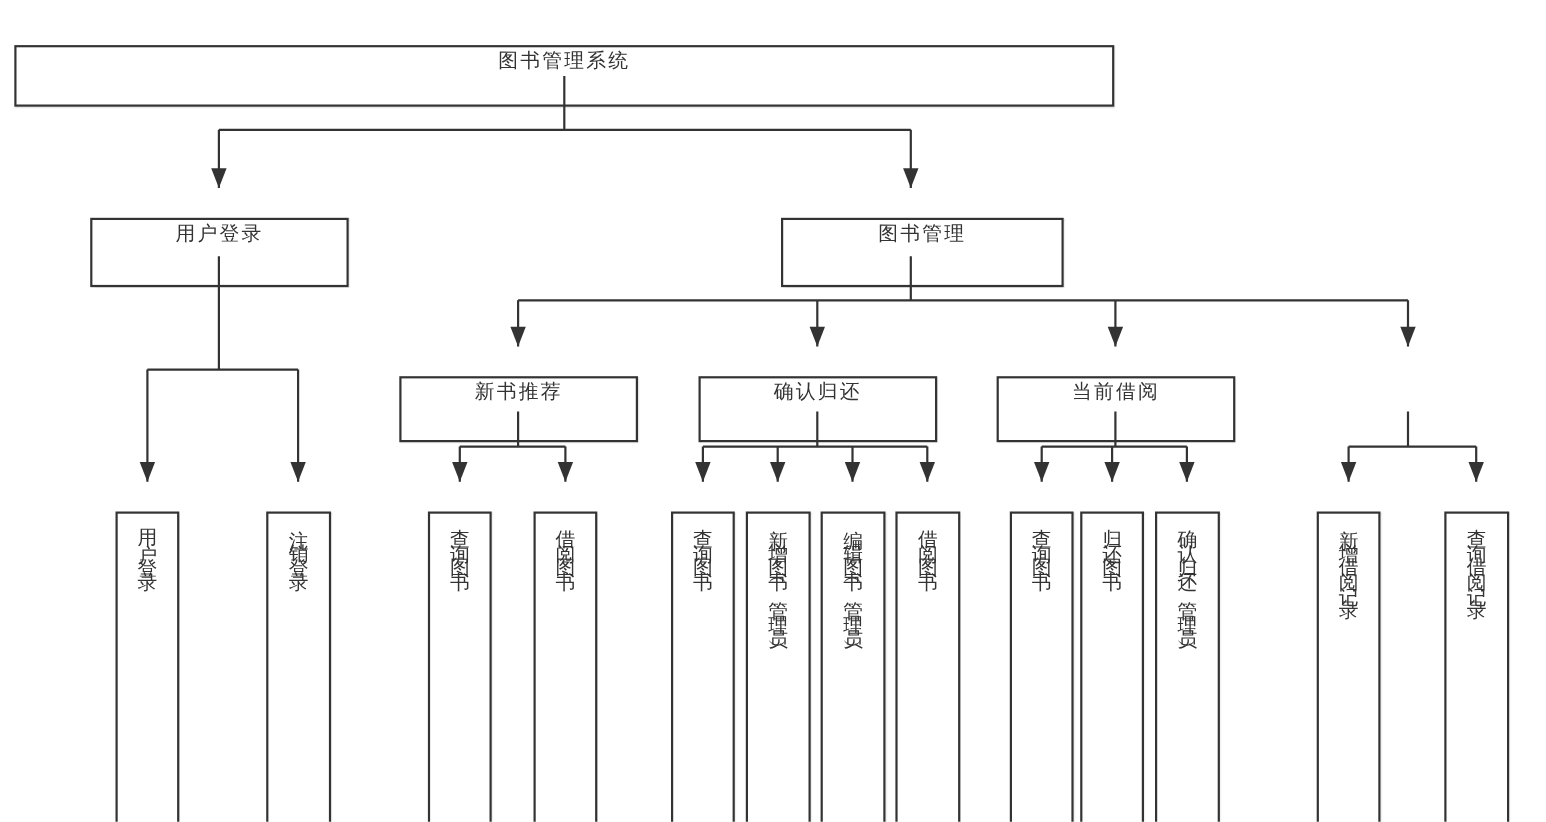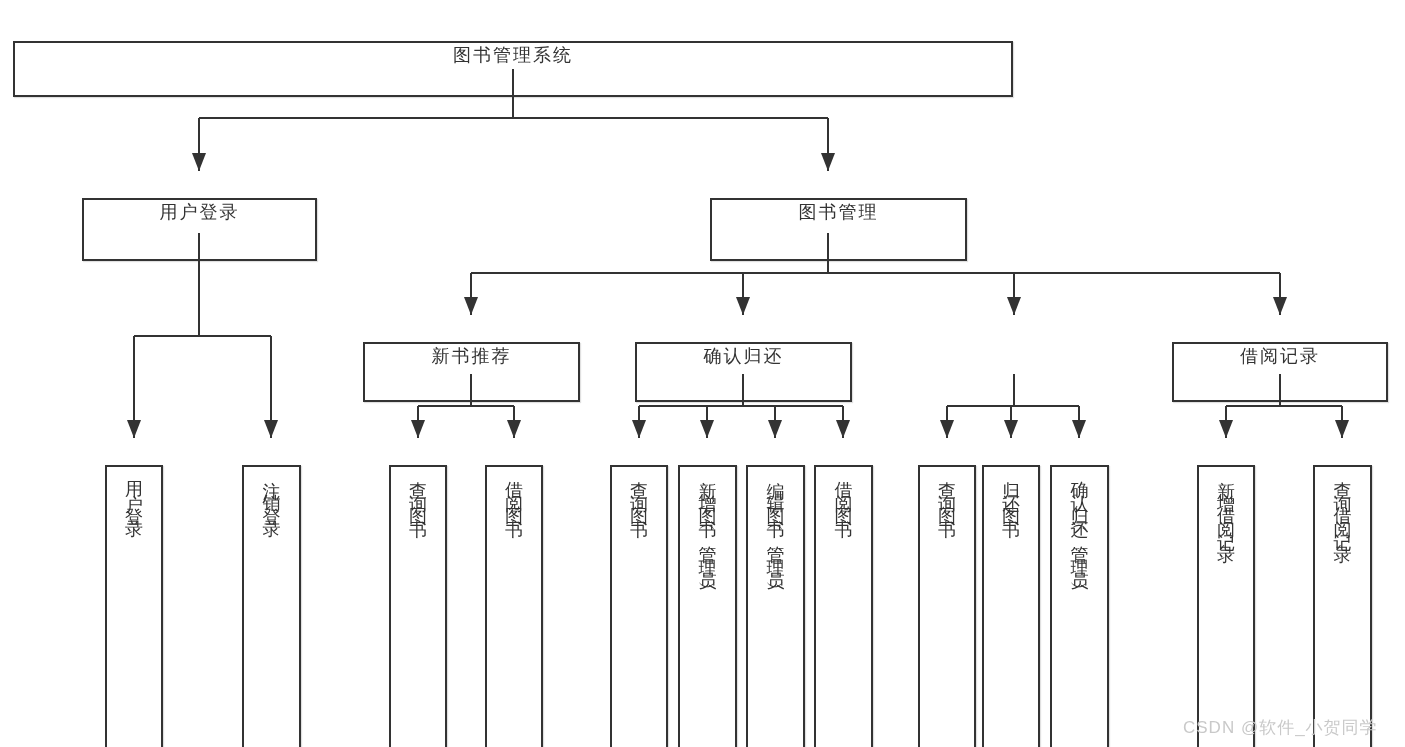--- a/index.html
+++ b/index.html
@@ -103,22 +103,22 @@
   <div class="node h" style="left:710px;top:170px;width:257px;height:63px">
     <span class="label">图书管理</span>
   </div>
 
   <div class="node h" style="left:363px;top:314px;width:217px;height:60px">
     <span class="label">新书推荐</span>
   </div>
   <div class="node h" style="left:635px;top:314px;width:217px;height:60px">
     <span class="label">确认归还</span>
   </div>
-  <div class="node h" style="left:1172px;top:314px;width:216px;height:60px">
-    <span class="label">借阅记录</span>
+  <div class="node h" style="left:906px;top:314px;width:217px;height:60px">
+    <span class="label">当前借阅</span>
   </div>
 
   <div class="node v" style="left:105px;top:437px;width:58px;height:298px">
     <span class="label">用户登录</span>
   </div>
   <div class="node v" style="left:242px;top:437px;width:59px;height:298px">
     <span class="label">注销登录</span>
   </div>
 
   <div class="node v" style="left:389px;top:437px;width:58px;height:298px">
@@ -151,15 +151,14 @@
     <span class="label">确认归还（管理员）</span>
   </div>
 
   <div class="node v" style="left:1197px;top:437px;width:58px;height:298px">
     <span class="label">新增借阅记录</span>
   </div>
   <div class="node v" style="left:1313px;top:437px;width:59px;height:298px">
     <span class="label">查询借阅记录</span>
   </div>
 
-  <div id="watermark">CSDN @软件_小贺同学</div>
 
 </div>
 
 </body></html>

